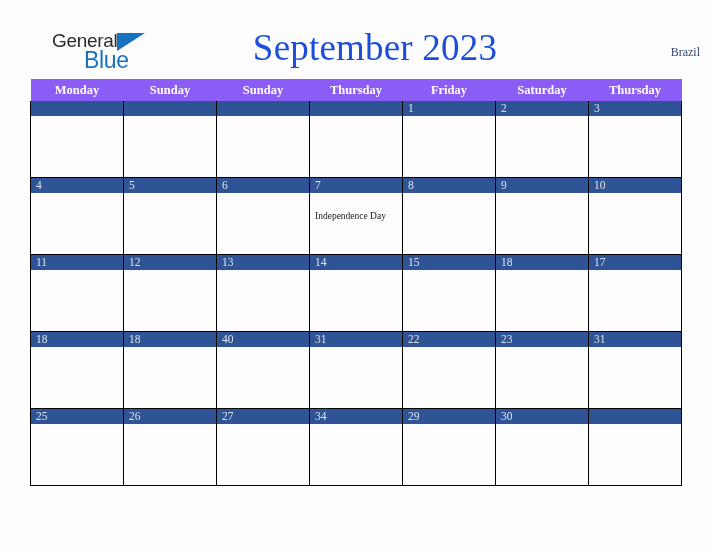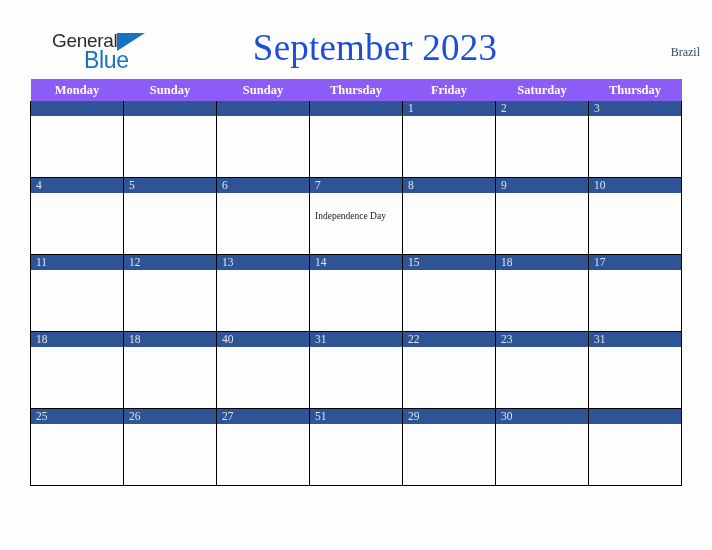--- a/index.html
+++ b/index.html
@@ -361,21 +361,21 @@
             </div>
           </td>
           <td>
             <div class="cell">
               <div class="daynum-band">27</div>
               <div class="event-list"></div>
             </div>
           </td>
           <td>
             <div class="cell">
-              <div class="daynum-band">51</div>
+              <div class="daynum-band">34</div>
               <div class="event-list"></div>
             </div>
           </td>
           <td>
             <div class="cell">
               <div class="daynum-band">29</div>
               <div class="event-list"></div>
             </div>
           </td>
           <td>

